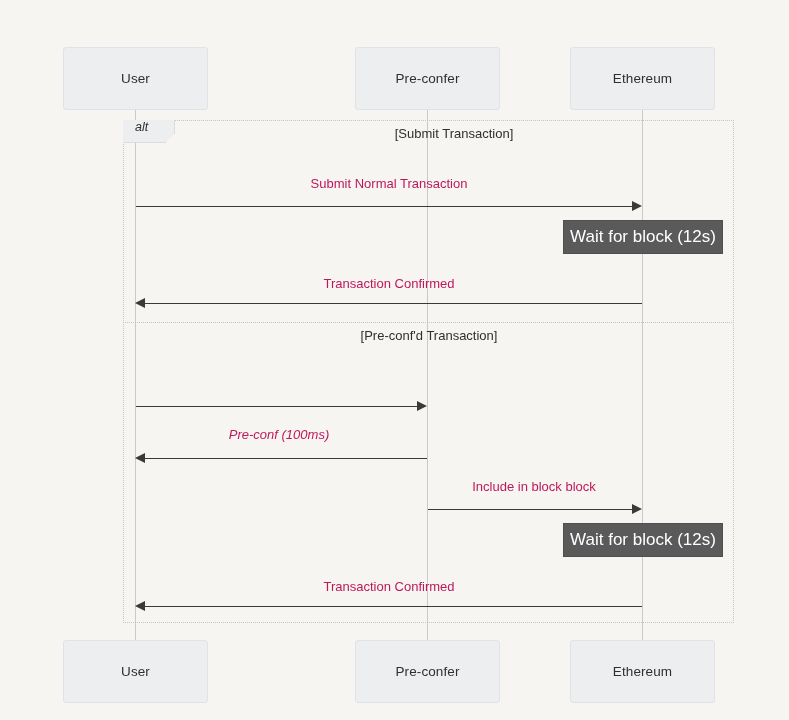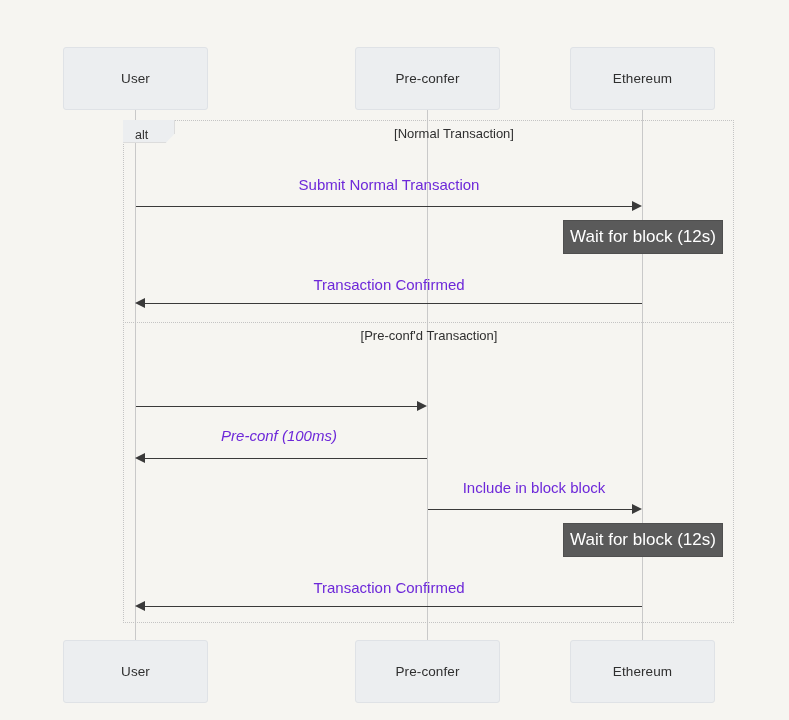--- a/index.html
+++ b/index.html
@@ -50,46 +50,47 @@
     background: transparent;
   }
   .alt-tab {
     position: absolute;
     background: #eceef0;
     border: 1px solid #dcdcdc;
     border-top: none;
     border-left: none;
     box-sizing: border-box;
     display: flex;
-    align-items: flex-end;
+    align-items: flex-start;
     padding-left: 12px;
     -webkit-clip-path: polygon(0 0, 100% 0, 100% 58%, 82% 100%, 0 100%);
     clip-path: polygon(0 0, 100% 0, 100% 58%, 82% 100%, 0 100%);
+    font-style: italic;
   }
   .alt-tab span {
     font-size: 12.5px;
     color: #2f2f2f;
   }
   .alt-divider {
     position: absolute;
     height: 0;
     border-top: 1px dotted #c4c4c4;
   }
   .condition-label {
     position: absolute;
     font-size: 13px;
     color: #2f2f2f;
     text-align: center;
     white-space: nowrap;
     transform: translateX(-50%);
   }
   .msg-label {
     position: absolute;
-    font-size: 15px;
-    color: #6d28d9;
+    font-size: 13px;
+    color: #be185d;
     text-align: right;
     white-space: nowrap;
     transform: translateX(-50%);
   }
   .msg-line {
     position: absolute;
     height: 0;
     border-top: 1.6px solid #3a3a3a;
   }
   .arrowhead {
@@ -139,21 +140,21 @@
     <span class="participant-label">Ethereum</span>
   </div>
 
   <div class="altframe" style="left:123px; top:120px; width:611px; height:503px;"></div>
 
   <div class="alt-tab" style="left:123px; top:120px; width:52px; height:23px;">
     <span>alt</span>
   </div>
 
   <div class="condition-label" style="left:454px; top:126px;">
-    <span>[Normal Transaction]</span>
+    <span>[Submit Transaction]</span>
   </div>
 
   <div class="alt-divider" style="left:123px; top:322px; width:611px;"></div>
 
   <div class="condition-label" style="left:429px; top:328px;">
     <span>[Pre-conf'd Transaction]</span>
   </div>
 
   <div class="msg-label" style="left:389px; top:176px;">
     <span>Submit Normal Transaction</span>

